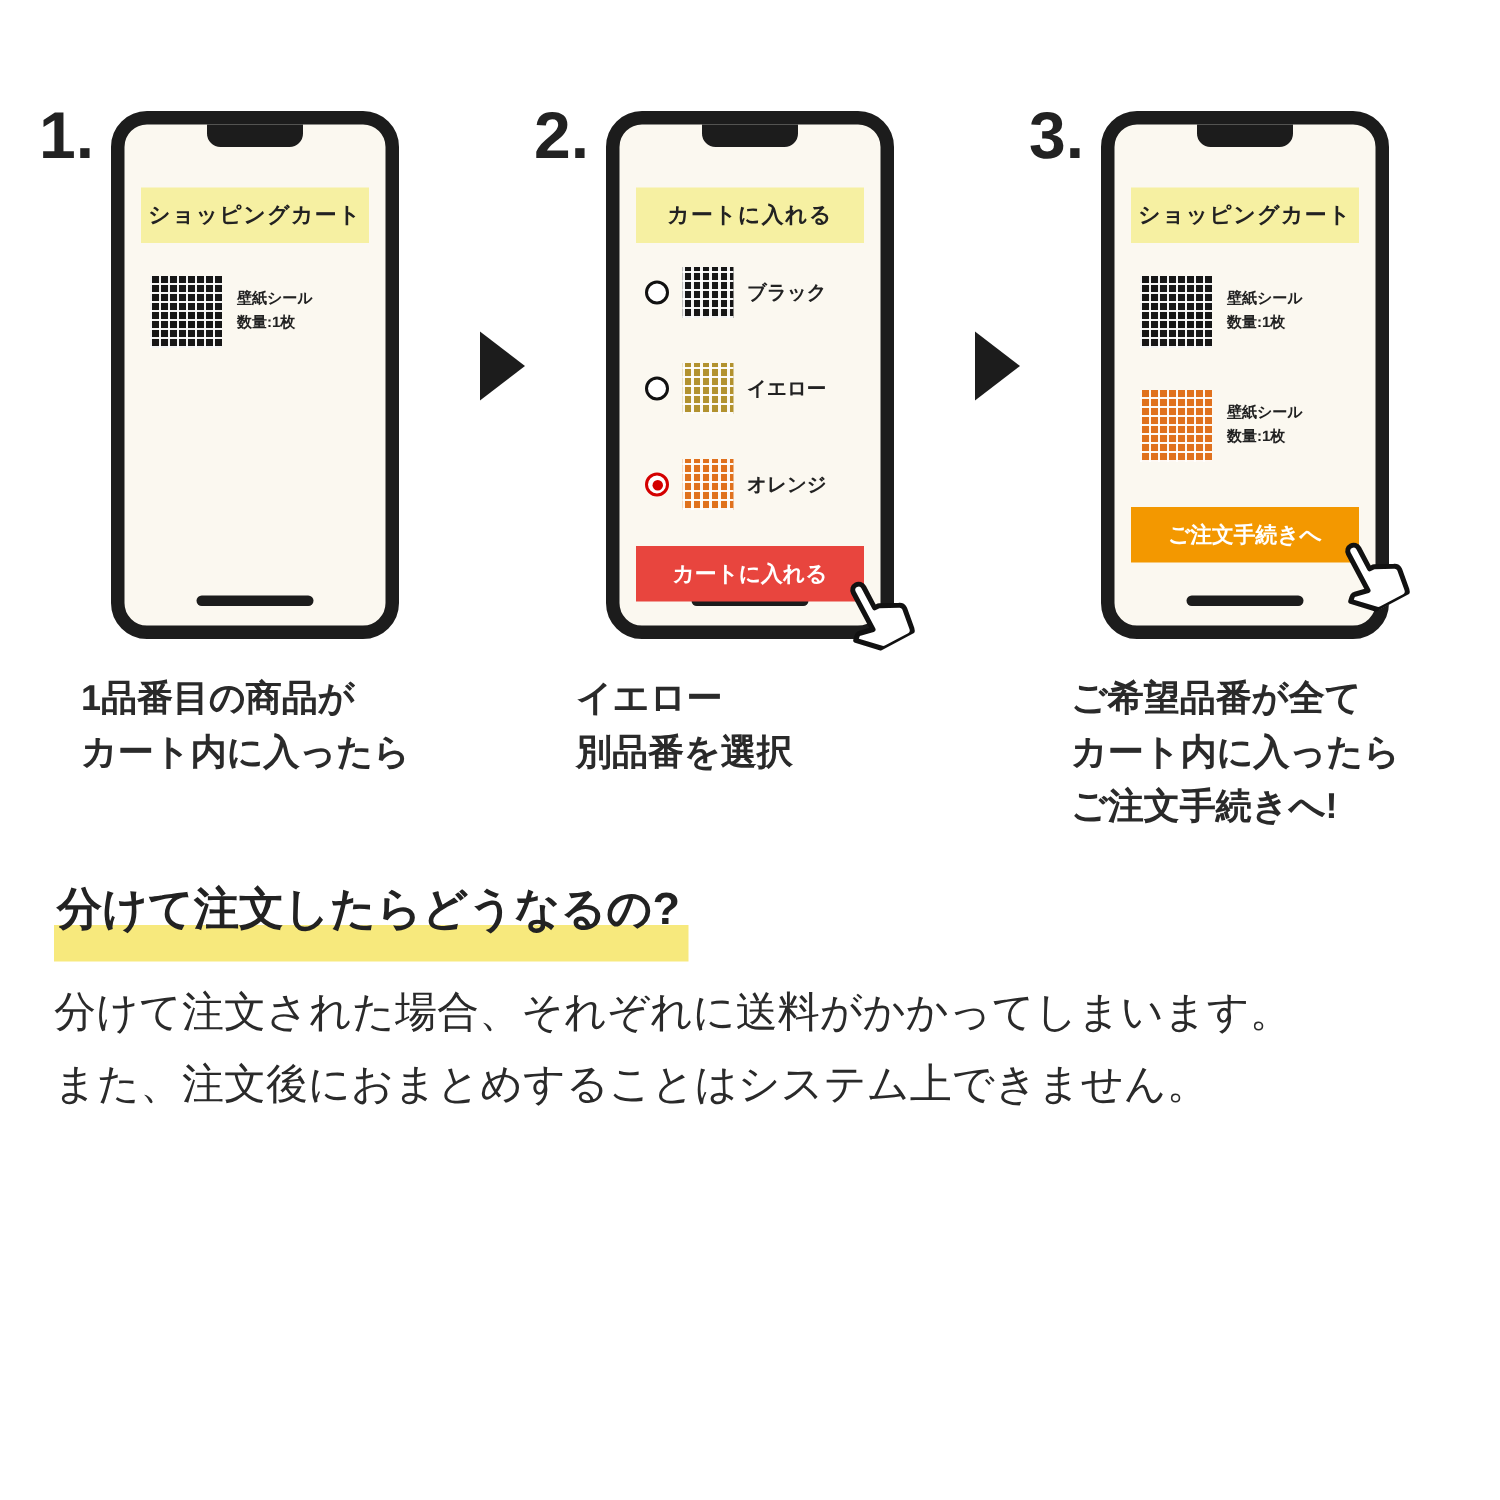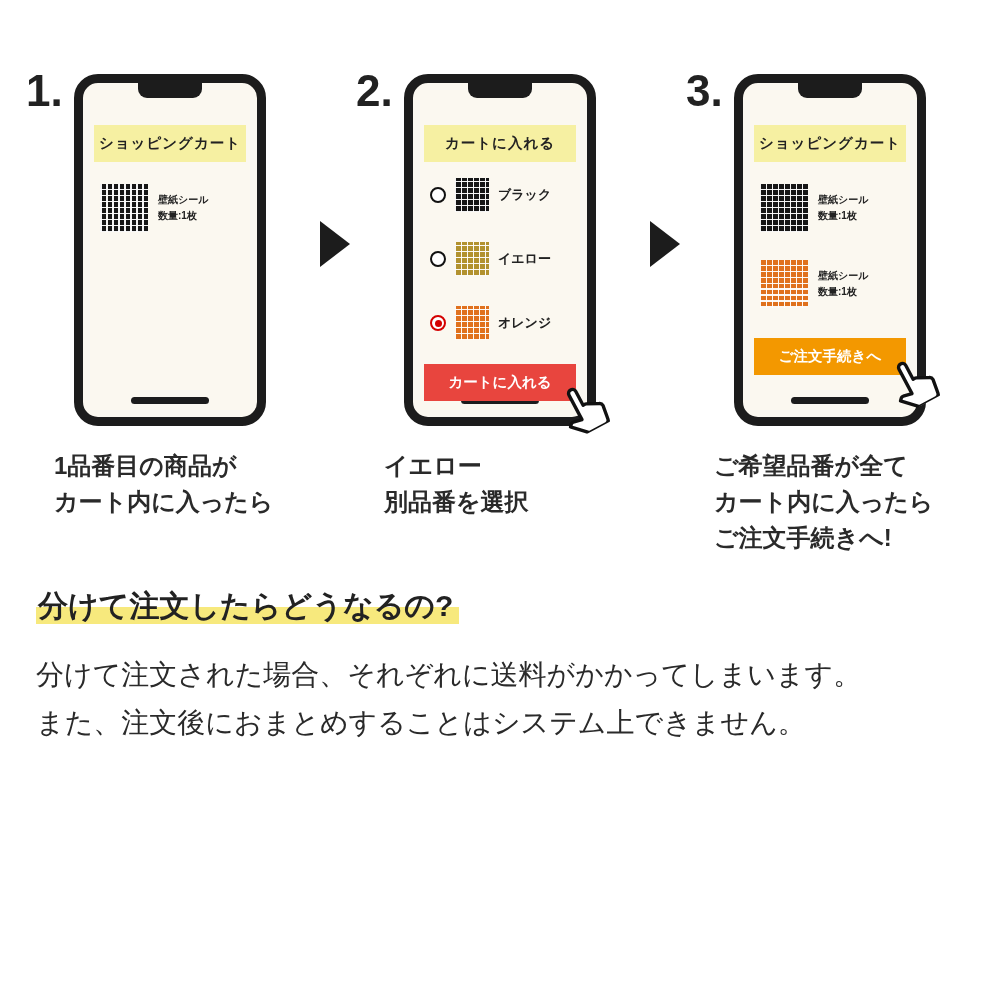--- a/index.html
+++ b/index.html
@@ -59,21 +59,21 @@
               width:78px; height:7px; background:#1c1c1c; border-radius:4px; }
 
   .arrow { width:0; height:0; border-top:23px solid transparent; border-bottom:23px solid transparent;
            border-left:30px solid #1c1c1c; margin-top:147px; flex:0 0 auto; }
 
   .caption { margin:22px 0 0 28px; font-size:24px; font-weight:600; line-height:1.5; color:#2a2a2a; }
 
   
   .footer-q { margin:30px 0 0 36px; }
   .question { font-size:30px; font-weight:bold; display:inline-block; color:#222; }
-  .hl { background:linear-gradient(transparent 52%, #f7e97d 52%); padding:0 6px 2px 2px; }
+  .hl { background:linear-gradient(transparent 52%, #f7e97d 52%); padding:0 6px 18px 2px; }
   .note { margin:24px 11px 0 36px; font-size:28px; font-weight:500; line-height:1.7; color:#2a2a2a; }
 </style>
 </head>
 <body>
 
 <div class="page">
 
 
   <div class="steps-row">
 

